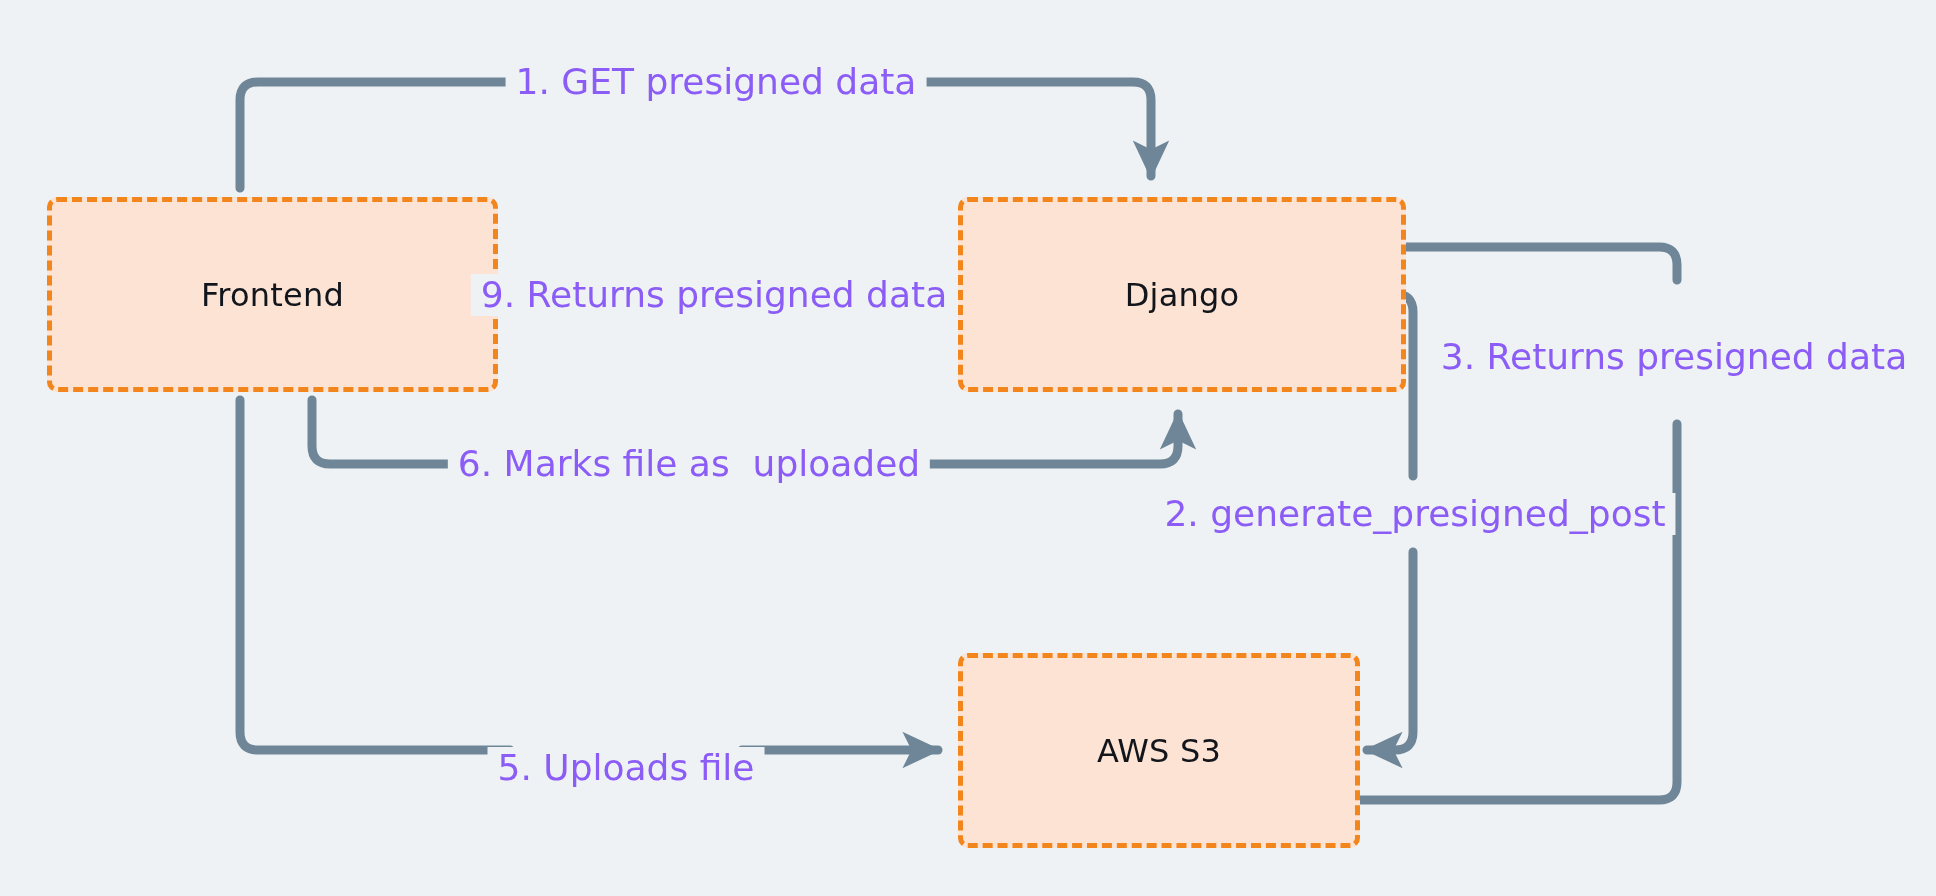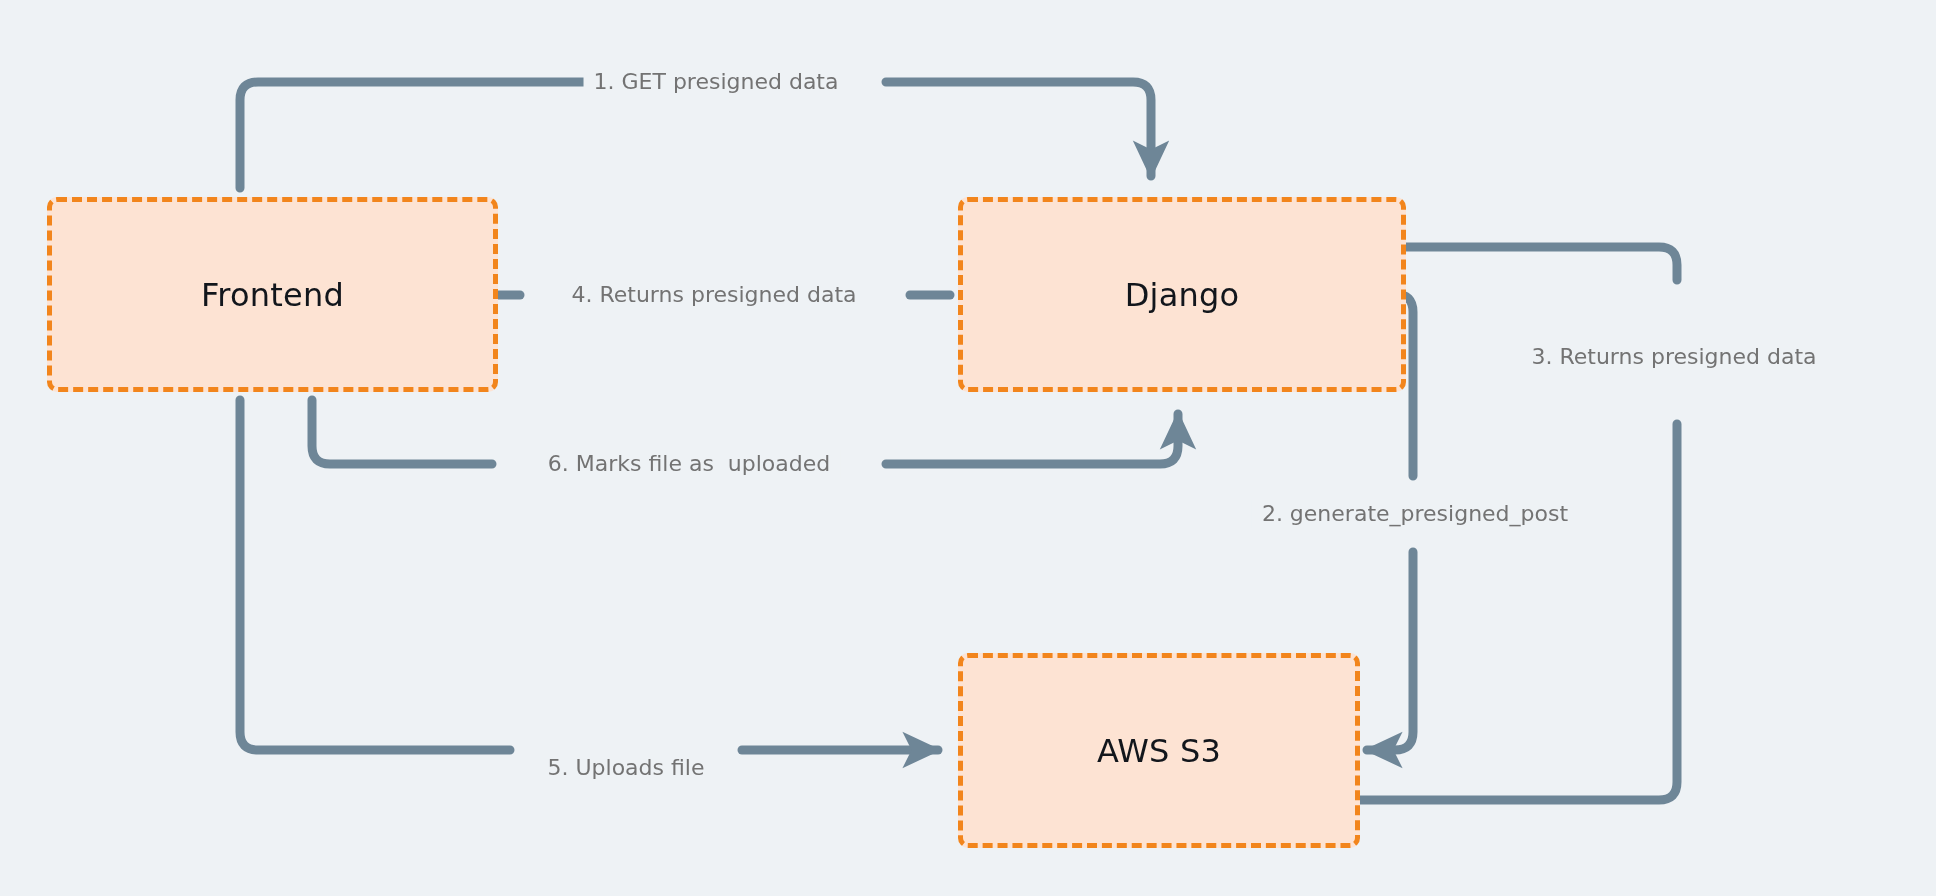--- a/index.html
+++ b/index.html
@@ -36,22 +36,22 @@
   }
   .node-label {
     font-size: 32px;
     color: #12161c;
     letter-spacing: 0.2px;
     white-space: pre;
   }
   .edge-label {
     position: absolute;
     z-index: 4;
-    font-size: 22px;
-    color: #737373;
+    font-size: 36px;
+    color: #8b5cf6;
     background: #eef2f5;
     white-space: pre;
     line-height: 1;
     padding: 3px 10px;
     transform: translate(-50%, -50%);
   }
 </style>
 </head>
 <body>
 
@@ -97,19 +97,19 @@
   <div class="node" style="left:958px; top:653px; width:402px; height:195px;">
     <span class="node-label">AWS S3</span>
   </div>
 
   <div class="edge-label" style="left:716px; top:82px;">1. GET presigned data</div>
 
   <div class="edge-label" style="left:1415px; top:514px;text-align:center;">2. generate_presigned_post</div>
 
   <div class="edge-label" style="left:1674px; top:357px;">3. Returns presigned data</div>
 
-  <div class="edge-label" style="left:714px; top:295px;">4. Returns presigned data</div>
+  <div class="edge-label" style="left:714px; top:295px;">9. Returns presigned data</div>
 
   <div class="edge-label" style="left:626px; top:768px;">5. Uploads file</div>
 
   <div class="edge-label" style="left:689px; top:464px;">6. Marks file as  uploaded</div>
 
 </div>
 
 </body></html>

